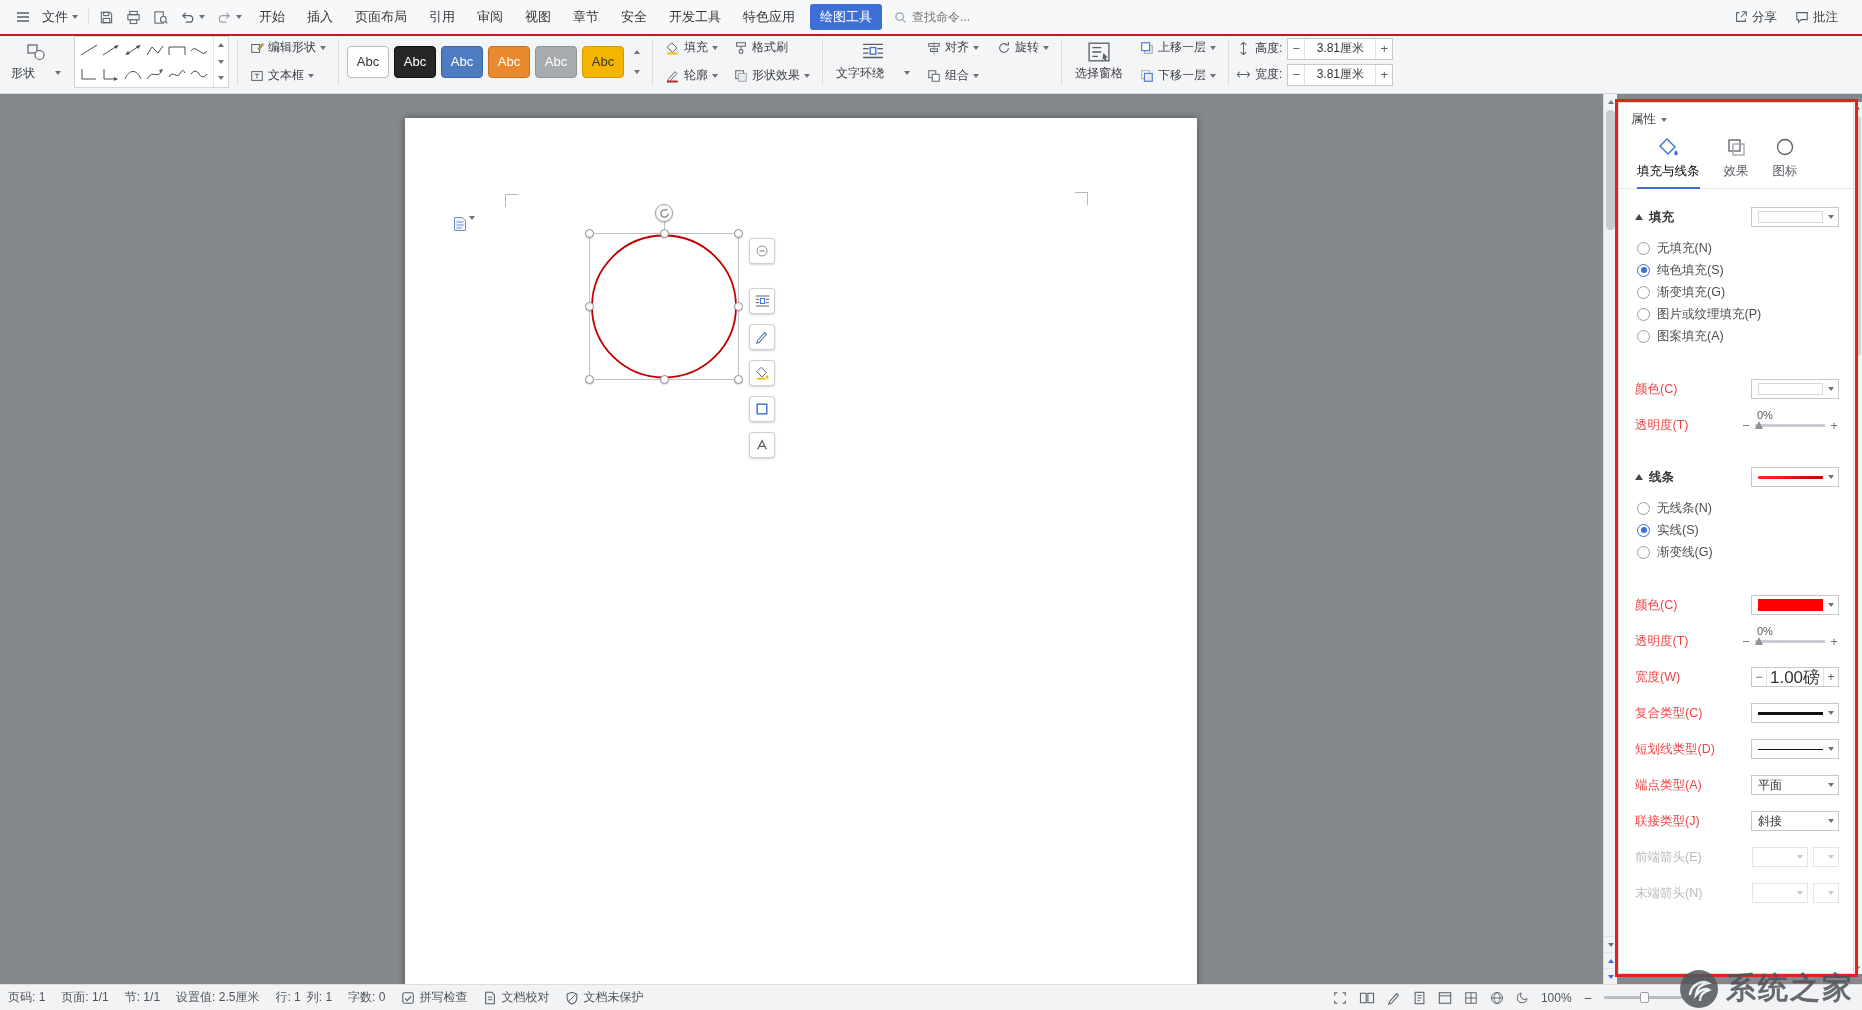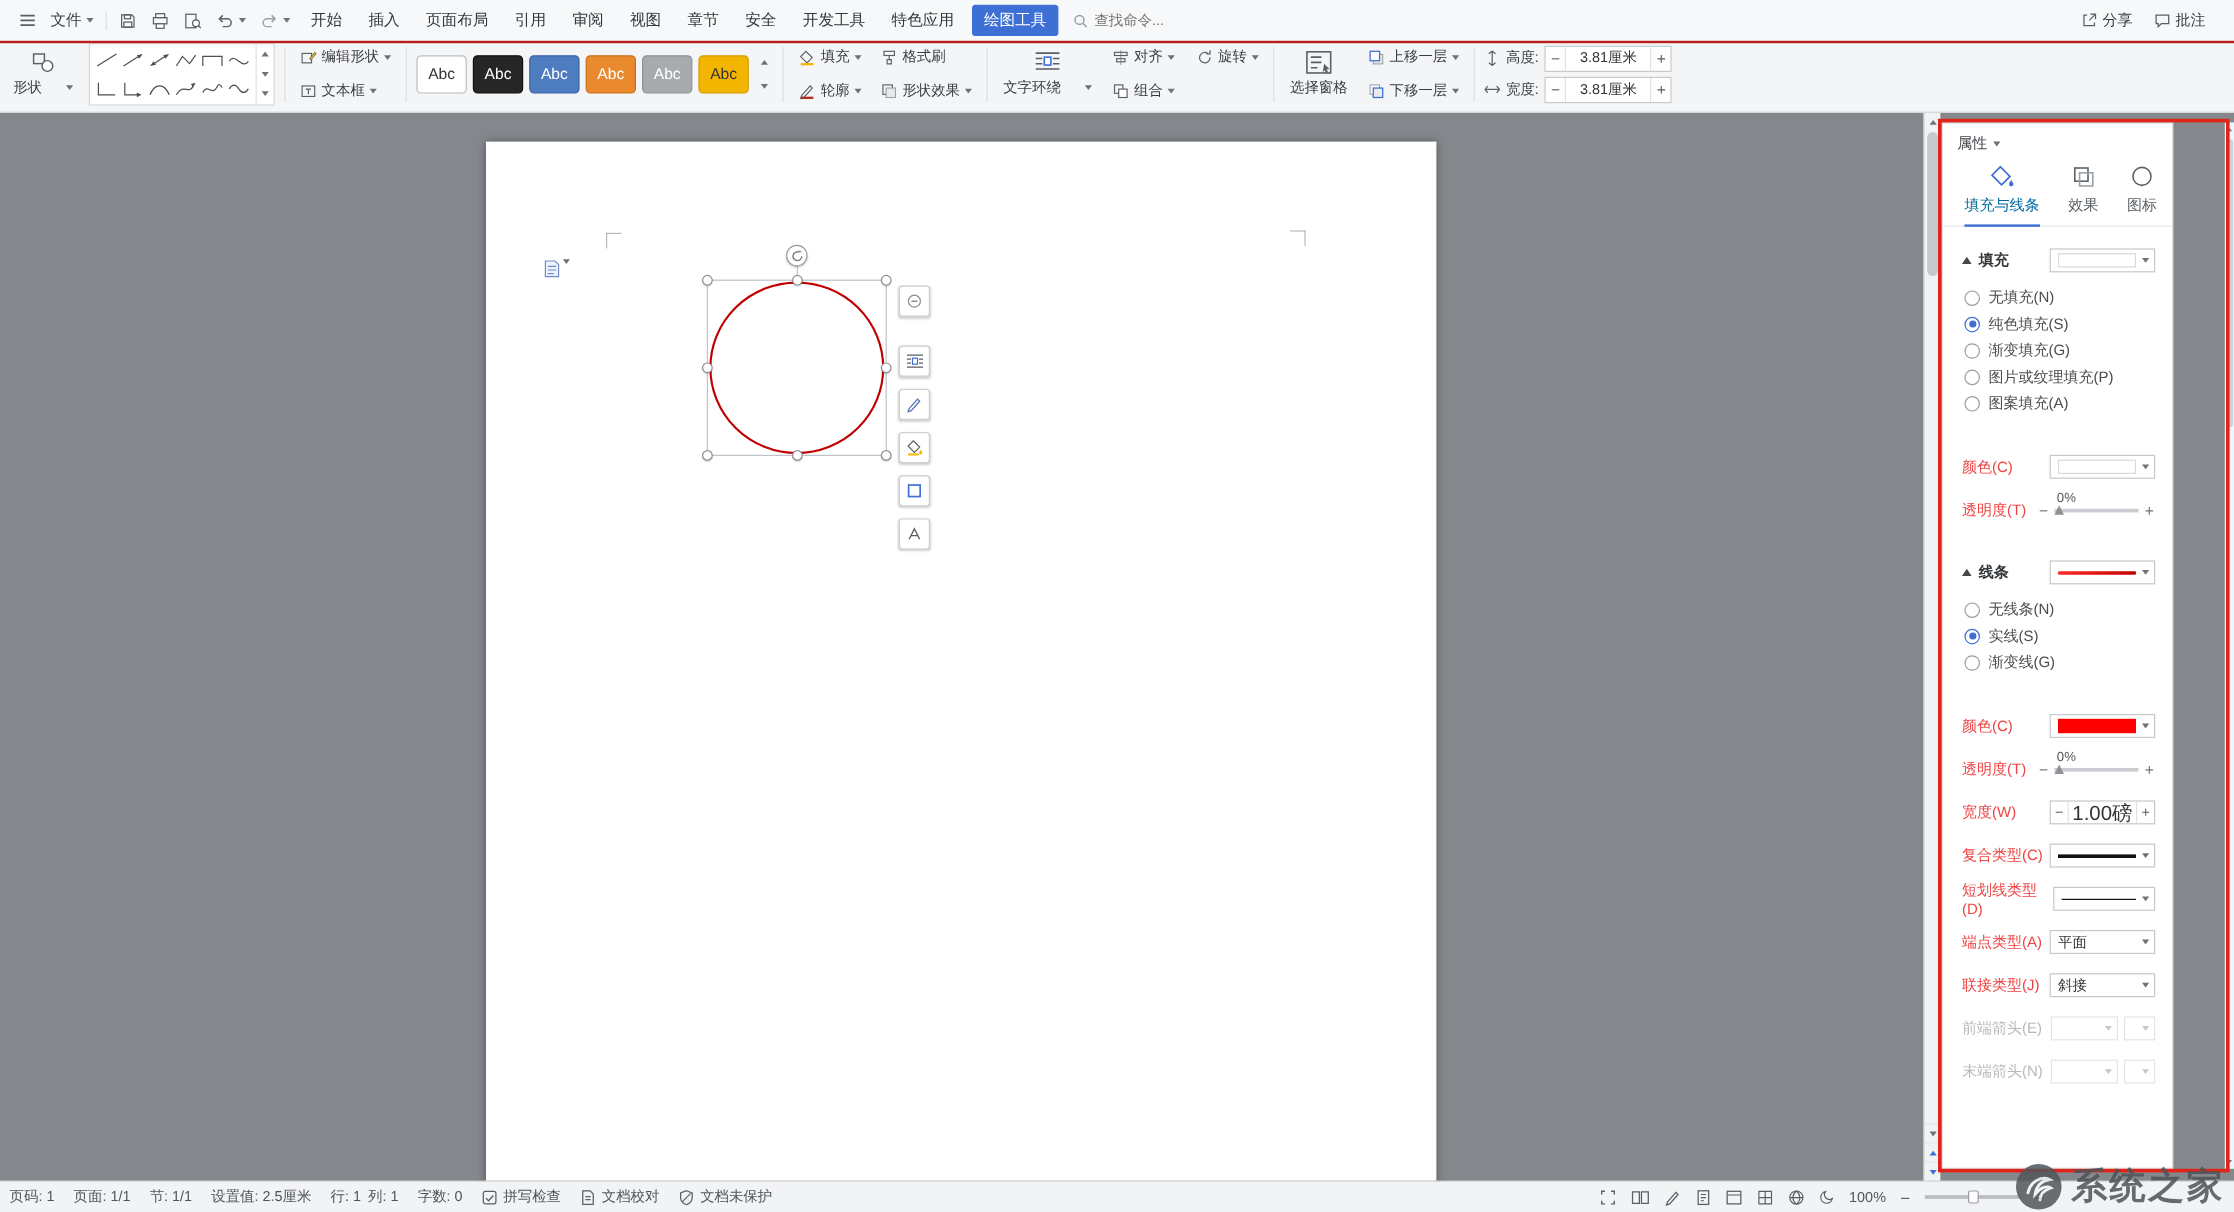--- a/index.html
+++ b/index.html
@@ -76,31 +76,31 @@
             font-size:14px; color:#5a5f64; }
   .ft-gap { height:4px; }
 
   .doc-scroll { position:absolute; left:1603px; top:0; bottom:0; width:14px; background:#f1f2f3; border-left:1px solid #d9dbde; }
   .ds-arrow { height:15px; display:flex; align-items:center; justify-content:center; }
   .ds-thumb { position:absolute; left:2px; top:16px; width:9px; height:120px; background:#c7cacd; border-radius:5px; }
   .ds-bottom { position:absolute; bottom:0; left:0; right:0; display:flex; flex-direction:column; }
   .ds-bottom > div { height:16px; display:flex; align-items:center; justify-content:center; border-top:1px solid #e2e4e6; }
 
   
-  .panel { position:absolute; left:1618px; top:8px; width:193px; height:872px; background:#fff;
+  .panel { position:absolute; left:1618px; top:8px; width:236px; height:872px; background:#fff;
            border:1px solid #d9dbde; overflow:hidden; }
   .panel-scroll { position:absolute; left:1854px; top:8px; width:8px; height:872px; background:#f4f5f6; }
   .ps-thumb { position:absolute; top:14px; left:1px; width:6px; height:240px; background:#cfd2d5; border-radius:3px; }
   .annotation { position:absolute; left:1615px; top:5px; width:243px; height:878px; border:3px solid #e0241a;
                 pointer-events:none; z-index:40; }
 
   .p-header { display:flex; align-items:center; gap:5px; padding:8px 0 4px 12px; color:#44484c; font-size:12.5px; }
   .p-tabs { display:flex; gap:24px; padding:4px 0 0 18px; border-bottom:1px solid #e4e6e8; }
   .p-tab { display:flex; flex-direction:column; align-items:center; gap:5px; padding-bottom:7px; color:#5a5f64; font-size:12.5px; }
-  .p-tab.active { color:#0369a1; border-bottom:2px solid #3d6fd4; margin-bottom:-1px; }
+  .p-tab.active { color:#000000; border-bottom:2px solid #3d6fd4; margin-bottom:-1px; }
   .p-body { padding:12px 14px 0 16px; }
   .sec-head { display:flex; align-items:center; justify-content:space-between; margin-top:6px; }
   .sec-title { display:flex; align-items:center; gap:6px; font-weight:bold; color:#34373a; font-size:12.5px; }
   .tri { width:0; height:0; border-left:4px solid transparent; border-right:4px solid transparent; border-bottom:6px solid #44484c; }
   .dd { display:flex; align-items:center; justify-content:space-between; border:1px solid #c6c9cc; background:#fff;
         height:20px; padding:0 4px 0 6px; }
   .w88 { width:88px; } .w56 { width:56px; } .w26 { width:26px; }
   .dd-txt { font-size:12px; color:#333; }
   .sw { flex:1; height:12px; margin-right:5px; }
   .sw-white { background:#fff; border:1px solid #d8dadc; }

